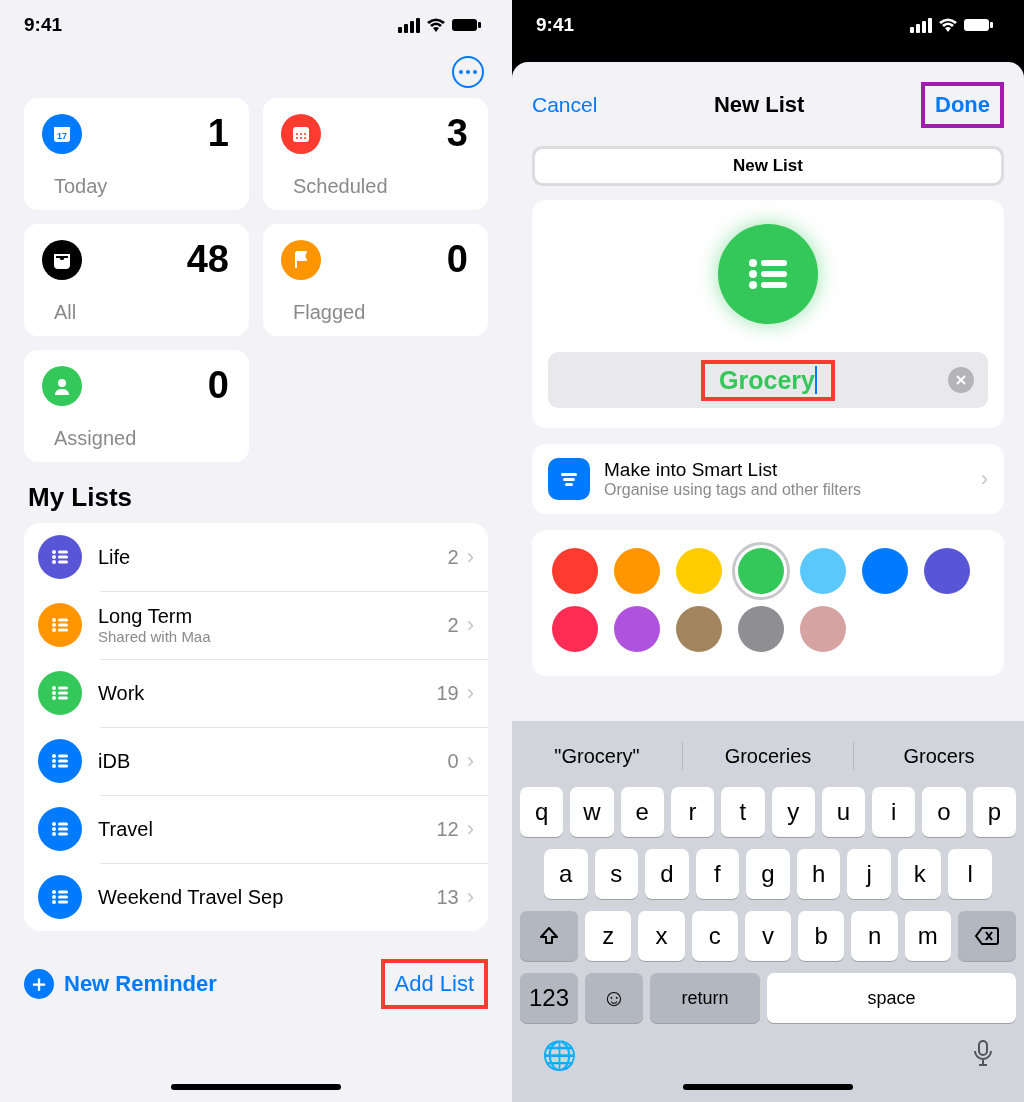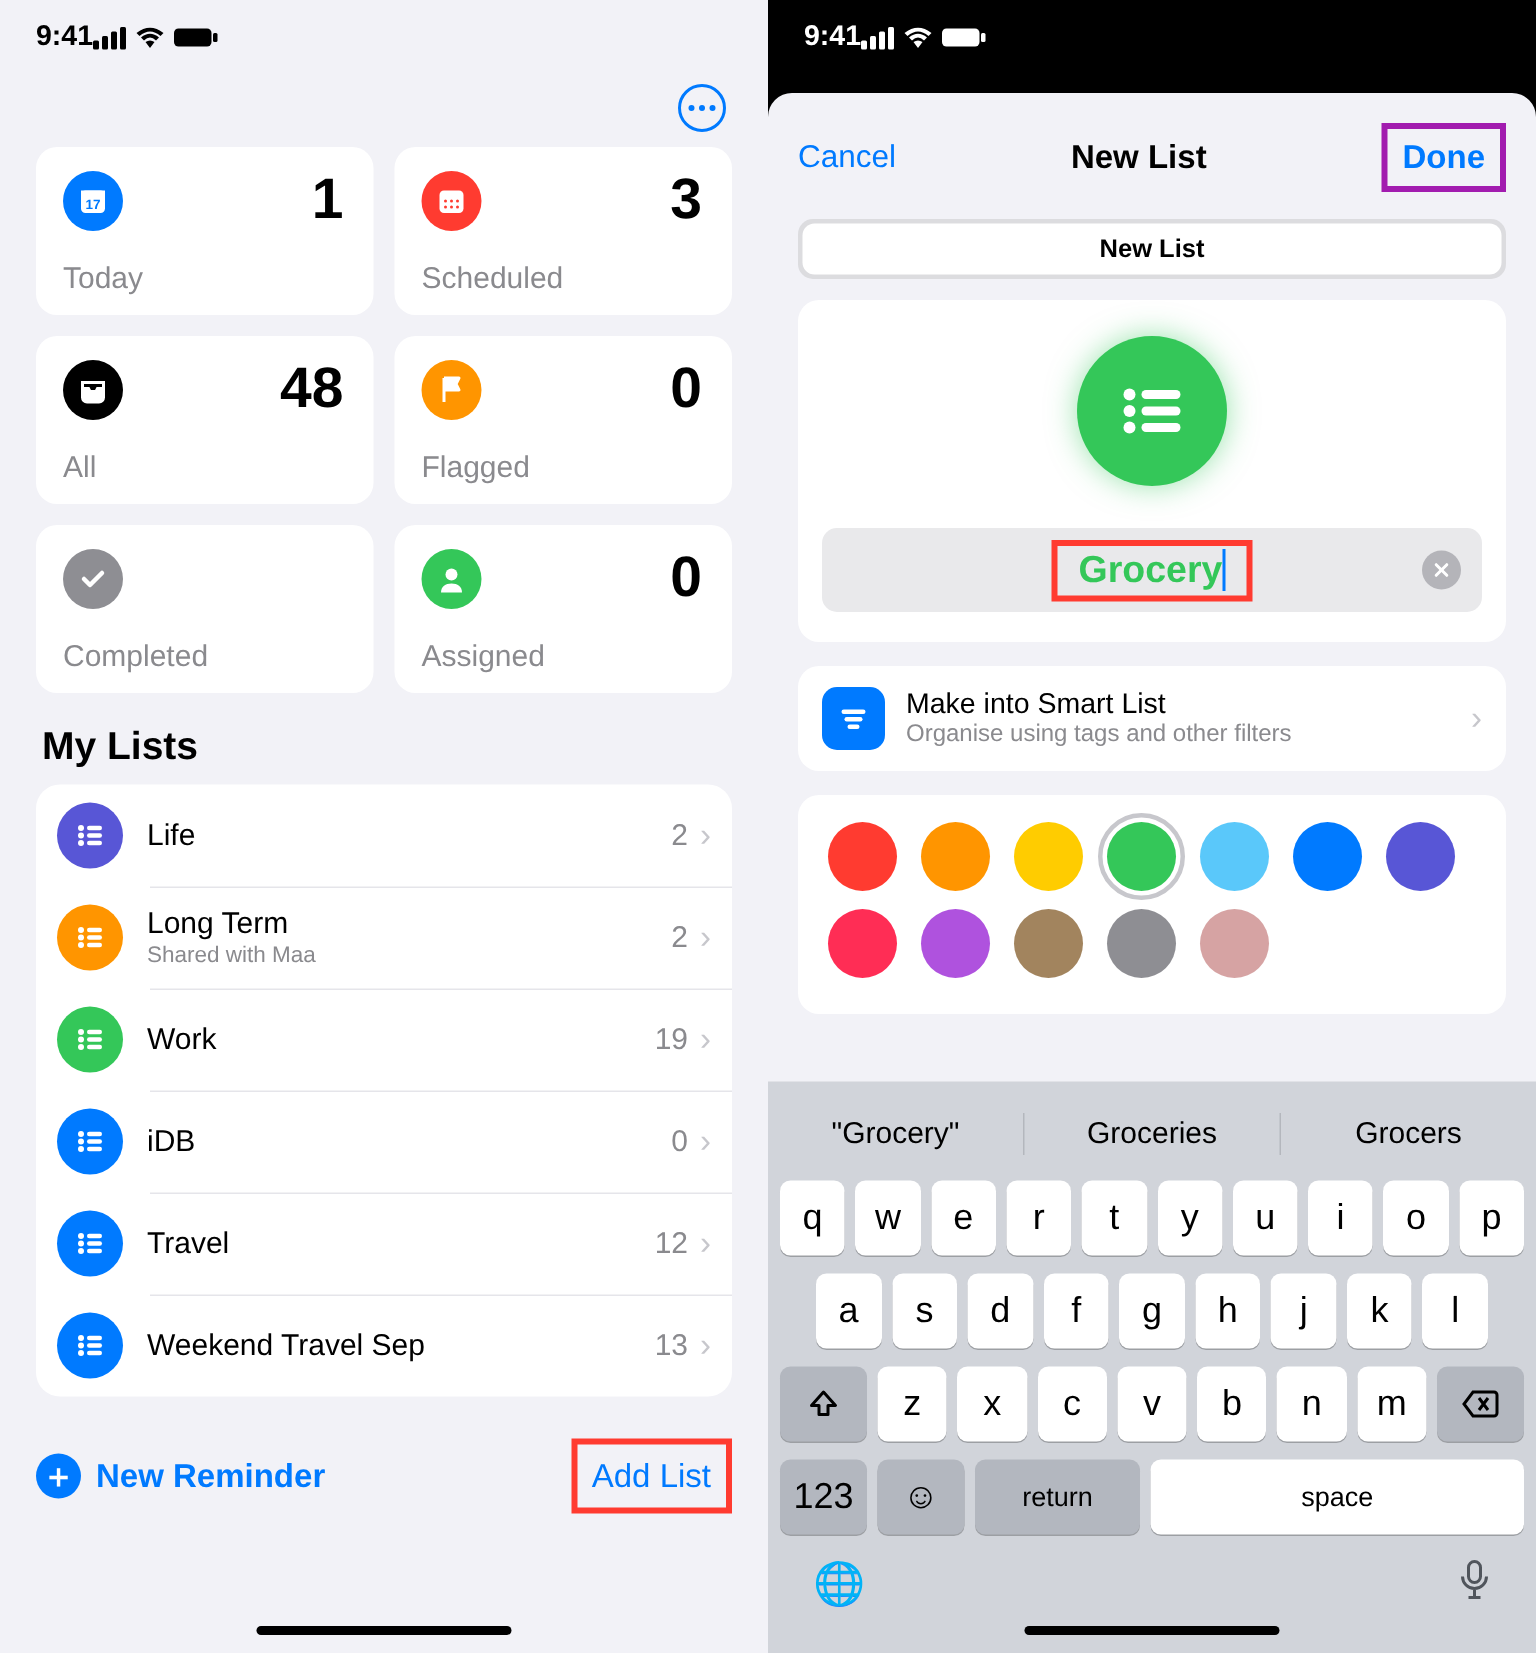--- a/index.html
+++ b/index.html
@@ -16,21 +16,21 @@
   position: relative;
   overflow: hidden;
 }
 .phone.left { background: #f2f2f7; }
 .phone.right { background: #000; }
 
 
 .status-bar {
   height: 50px;
   display: flex;
-  justify-content: flex-start;
+  justify-content: space-between;
   align-items: center;
   padding: 0 30px 0 24px;
   font-size: 19px;
   font-weight: 600;
 }
 .status-bar.light { color: #000; background: #f2f2f7;}
 .status-bar.dark { color: #fff; }
 .status-icons { display: flex; gap: 6px; align-items: center; }
 .signal { display: flex; gap: 2px; align-items: flex-end; }
 .signal span { width: 4px; background: currentColor; border-radius: 1px; }
@@ -60,21 +60,21 @@
 }
 .summary-card .badge {
   width: 40px; height: 40px; border-radius: 50%;
   display: flex; align-items: center; justify-content: center;
 }
 .summary-card .count {
   position: absolute; top: 14px; right: 20px;
   font-size: 38px; font-weight: 700; color:#000;
 }
 .summary-card .label {
-  position: absolute; bottom: 12px; left: 18px;
+  position: absolute; bottom: 12px; left: 30px;
   font-size: 20px; color:#8a8a8e; font-weight: 500;
 }
 
 
 .my-lists-title { font-size: 26px; font-weight: 700; padding: 20px 28px 10px; }
 .list-card {
   background: #fff;
   border-radius: 16px;
   margin: 0 24px;
   overflow: hidden;
@@ -297,29 +297,20 @@
       <div class="label">All</div>
     </div>
     <div class="summary-card">
       <div class="badge" style="background:#ff9500">
           <svg width="22" height="22" viewBox="0 0 22 22">
             <path d="M6 3v16 M6 3h10l-2 4 2 4H6" fill="#fff" stroke="#fff" stroke-width="2" stroke-linejoin="round"></path>
           </svg>
         </div>
       <div class="count">0</div>
       <div class="label">Flagged</div>
-    </div>
-    <div class="summary-card">
-      <div class="badge" style="background:#8e8e93">
-          <svg width="22" height="22" viewBox="0 0 22 22">
-            <path d="M5 11l4 4 8-8" fill="none" stroke="#fff" stroke-width="3" stroke-linecap="round" stroke-linejoin="round"></path>
-          </svg>
-        </div>
-      <div class="count"></div>
-      <div class="label">Completed</div>
     </div>
     <div class="summary-card">
       <div class="badge" style="background:#34c759">
           <svg width="22" height="22" viewBox="0 0 22 22">
             <circle cx="11" cy="8" r="4" fill="#fff"></circle>
             <path d="M4 20c0-4 3-6 7-6s7 2 7 6" fill="#fff"></path>
           </svg>
         </div>
       <div class="count">0</div>
       <div class="label">Assigned</div>

